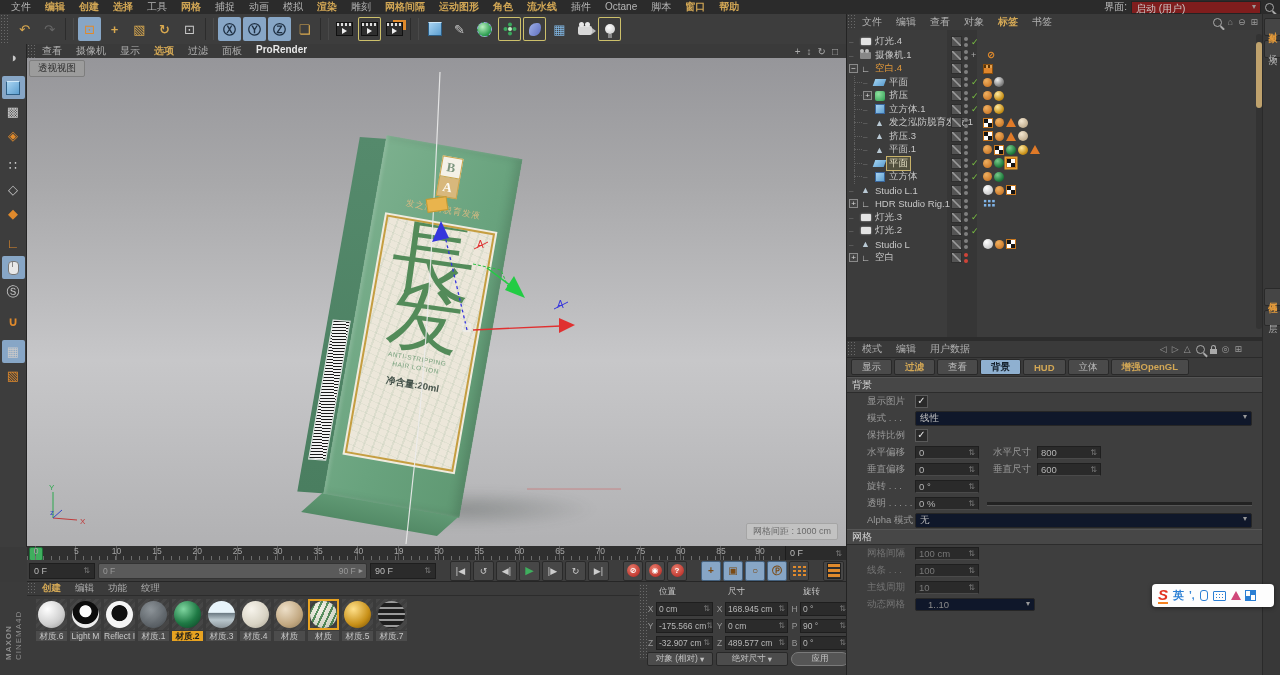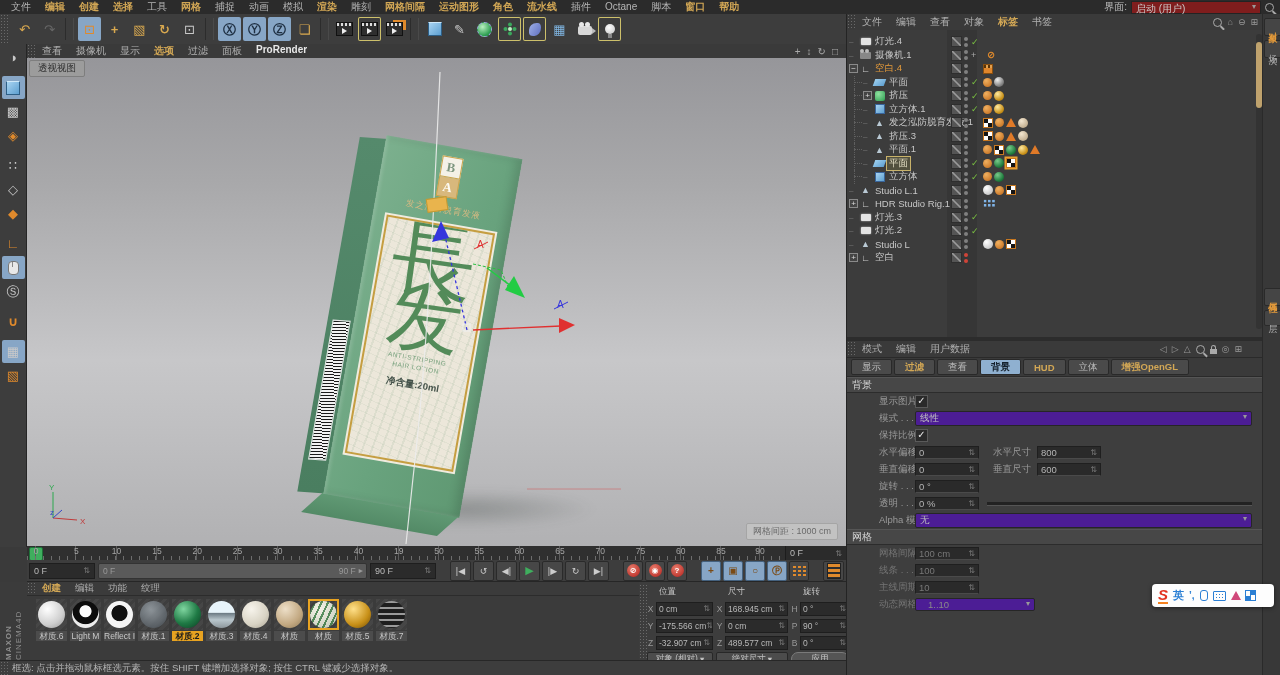--- a/index.html
+++ b/index.html
@@ -206,27 +206,27 @@
   #splitter{position:absolute;left:0;top:323px;width:417px;height:4px;background:#2c2c2c;}
   
   #attr{position:absolute;left:0;top:327px;width:417px;height:334px;}
   #attr-title{height:15px;display:flex;align-items:center;gap:5px;padding-left:5px;color:#cfcfcf;font-size:10px;background:#3e3e3e;}
   #attr-tabs{height:18px;display:flex;align-items:center;gap:2px;padding-left:4px;background:#3a3a3a;border-bottom:1px solid #2a2a2a;}
   .atab{height:14px;padding:0 10px;background:#4a4a4a;border:1px solid #292929;border-radius:2px;display:flex;align-items:center;font-size:9.5px;color:#bbb;}
   .atab.accent{color:#d2a755;font-weight:700;}
   .atab.active{background:#8fb0d0;color:#14202c;font-weight:700;}
   .asec{height:14px;background:#474747;border-top:1px solid #555;border-bottom:1px solid #2c2c2c;display:flex;align-items:center;padding-left:5px;color:#d5d5d5;font-size:10px;}
   .arow{display:flex;align-items:center;height:17px;padding-right:12px;}
-  .albl{flex:0 0 68px;padding-left:32px;box-sizing:border-box;color:#9a9a9a;font-size:9.5px;white-space:nowrap;overflow:hidden;}
+  .albl{flex:0 0 68px;padding-left:20px;box-sizing:border-box;color:#9a9a9a;font-size:9.5px;white-space:nowrap;overflow:hidden;}
   .albl2{flex:0 0 58px;padding-left:14px;box-sizing:border-box;color:#9a9a9a;font-size:9.5px;white-space:nowrap;}
   .chk{width:11px;height:11px;background:#2a2a2a;border: 1px solid #5a5a5a;color:#e8e8e8;font-size:10px;line-height:10px;text-align:center;flex:0 0 11px;}
   .fld{height:13px;background:#2a2a2a;border:1px solid #1f1f1f;border-bottom-color:#4a4a4a;display:flex;align-items:center;padding:0 3px;color:#b5b5b5;font-size:9.5px;}
   .fld.w64{width:64px;flex:0 0 64px;box-sizing:border-box;}
   .fld.grow{flex:1;}
-  .dd{height:13px;background:#4c1d95;border:1px solid #262626;border-radius:2px;display:flex;padding:0 4px;color:#c0c0c0;font-size:9.5px;}
+  .dd{height:13px;background:#0f172a;border:1px solid #262626;border-radius:2px;display:flex;padding:0 4px;color:#c0c0c0;font-size:9.5px;}
   .dd.grow{flex:1;}
   .dd.w120{width:120px;flex:0 0 120px;box-sizing:border-box;padding-left:12px;}
   .dd .dda{margin-left:auto;color:#999;font-size:8px;}
   .pillbtn{width:24px;height:11px;margin-left:4px;background:#5a5a5a;border:1px solid #777;border-radius:6px;color:#ccc;font-size:9px;display:flex;align-items:center;justify-content:center;line-height:1;}
   .slider{flex:1;height:3px;background:#222;border-bottom:1px solid #555;margin-left:8px;}
   .dim .albl,.dim .albl2{color:#747474;}
   .dim .fld{color:#787878;}
   .dim .dd{color:#8a8a8a;}
   
   #ime{position:absolute;left:1152px;top:584px;width:122px;height:23px;background:#fdfdfd;border-radius:4px;box-shadow:0 1px 4px rgba(0,0,0,.5);display:flex;align-items:center;gap:5px;padding:0 6px;box-sizing:border-box;}
@@ -732,24 +732,20 @@
         <div class="cpill">绝对尺寸<span class="dda">▾</span></div>
         <div class="capply">应用</div>
       </div>
   </div>
 
   <div id="branding">
     <span class="b1">MAXON</span>
     <span>CINEMA4D</span>
   </div>
 
-  <div id="statusbar">
-    <div class="grip"></div>
-    <span style="padding-left:4px">框选: 点击并拖动鼠标框选元素。按住 SHIFT 键增加选择对象; 按住 CTRL 键减少选择对象。</span>
-  </div>
 
   <div id="rightpanel">
     <div class="pmenu">
       <div class="grip"></div>
       <div id="om-menu-items" style="display:flex">
           <div class="pmi">文件</div>
           <div class="pmi">编辑</div>
           <div class="pmi">查看</div>
           <div class="pmi">对象</div>
           <div class="pmi accent">标签</div>

